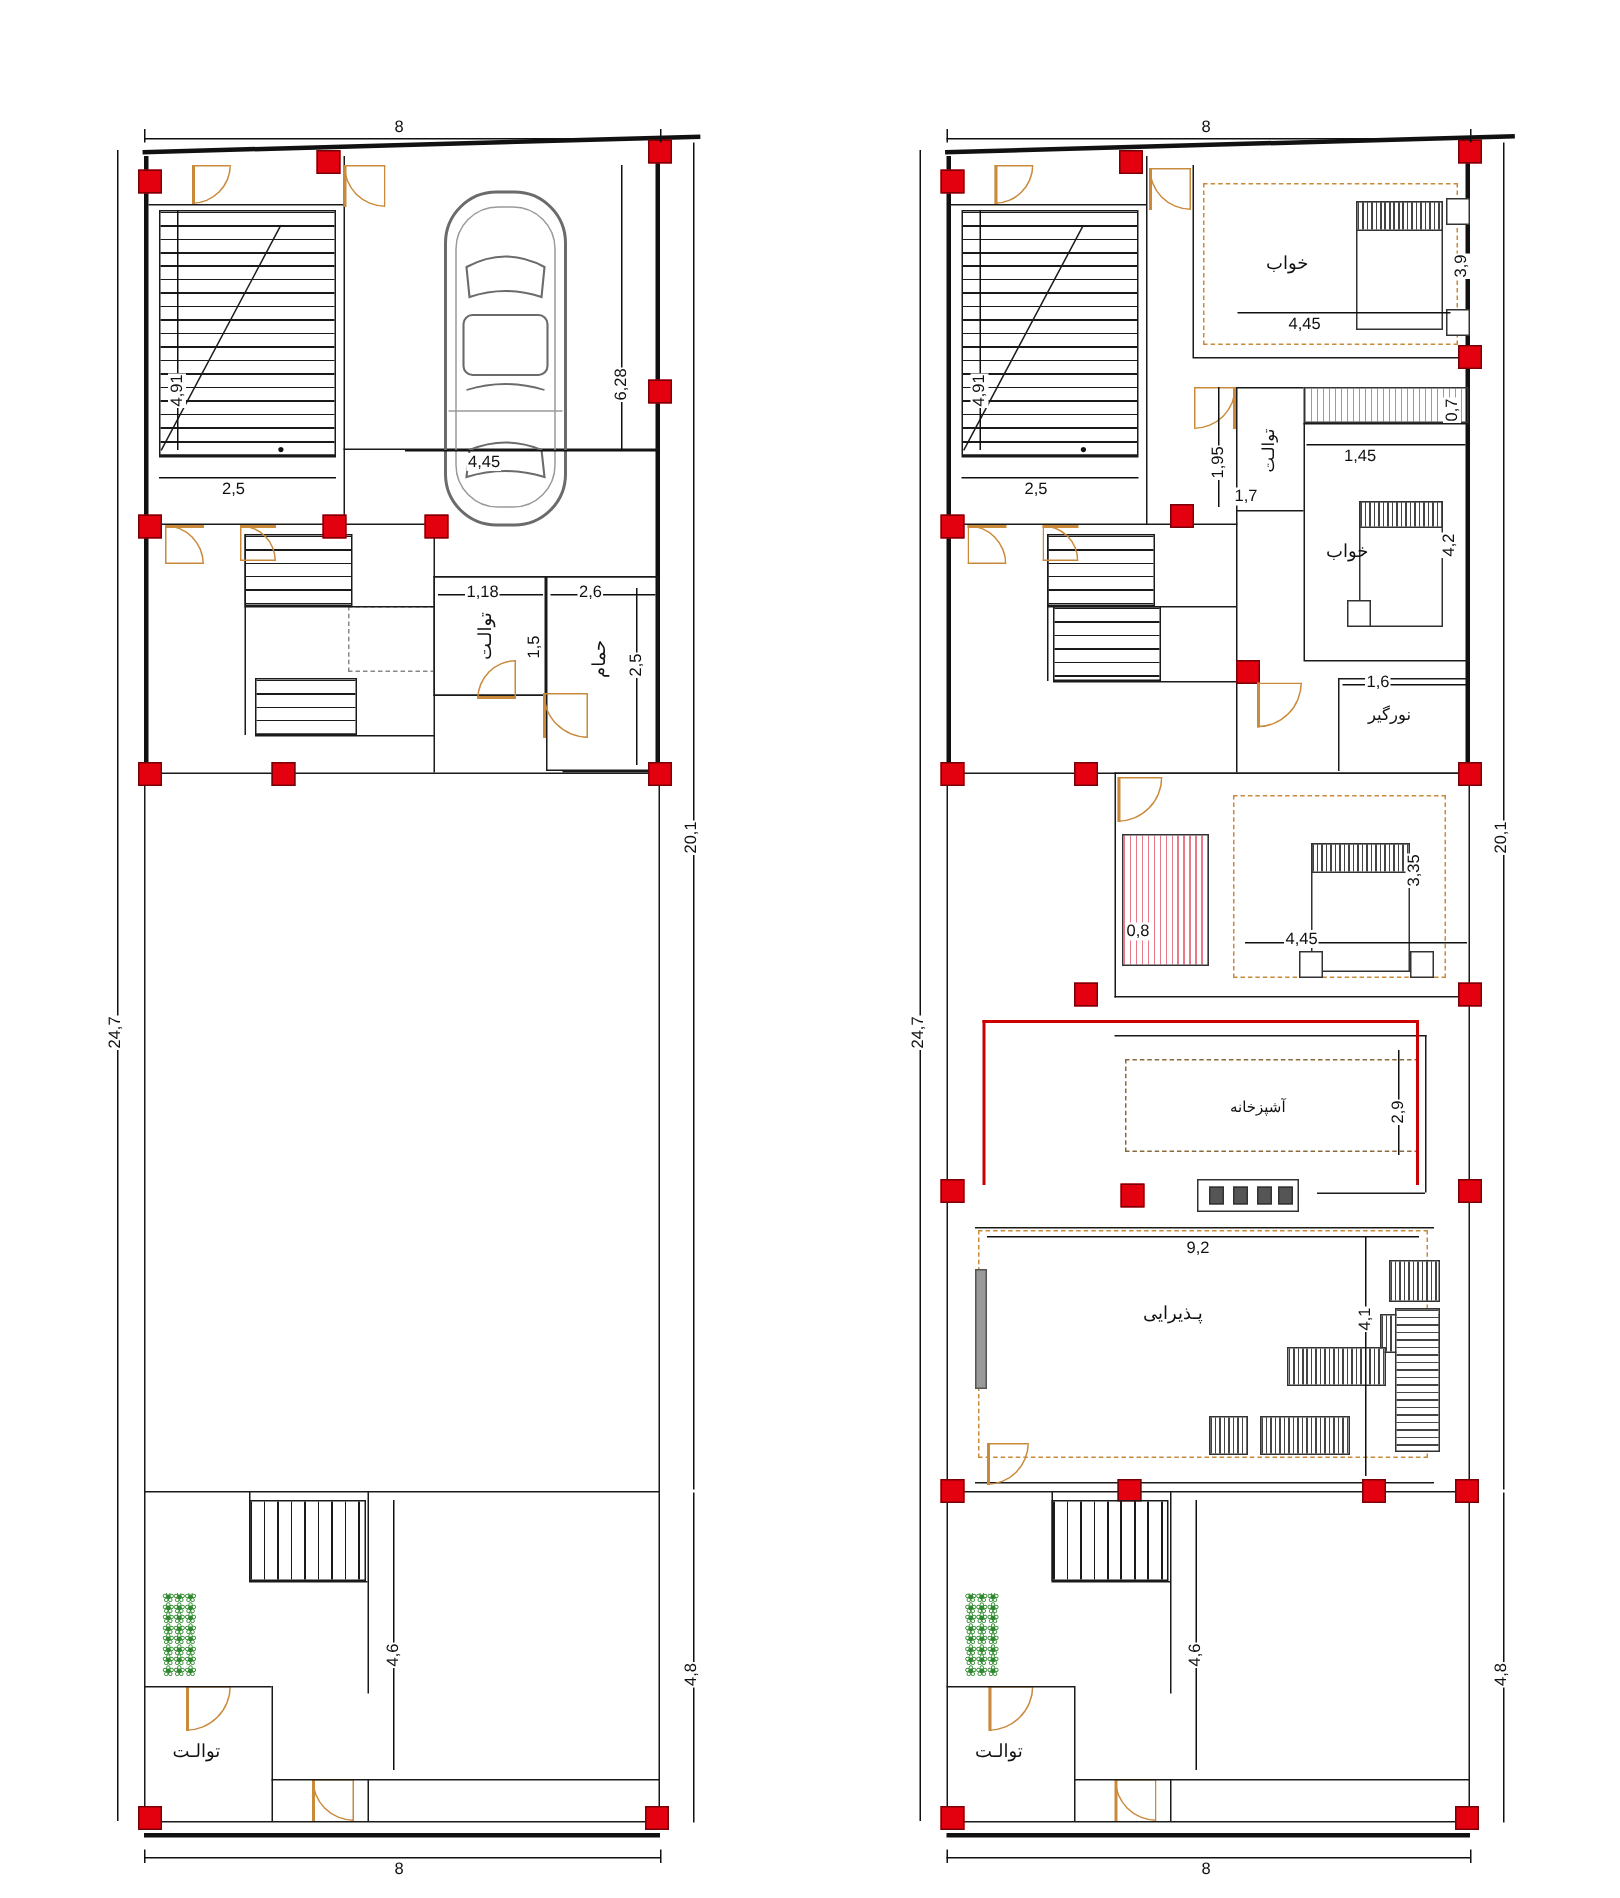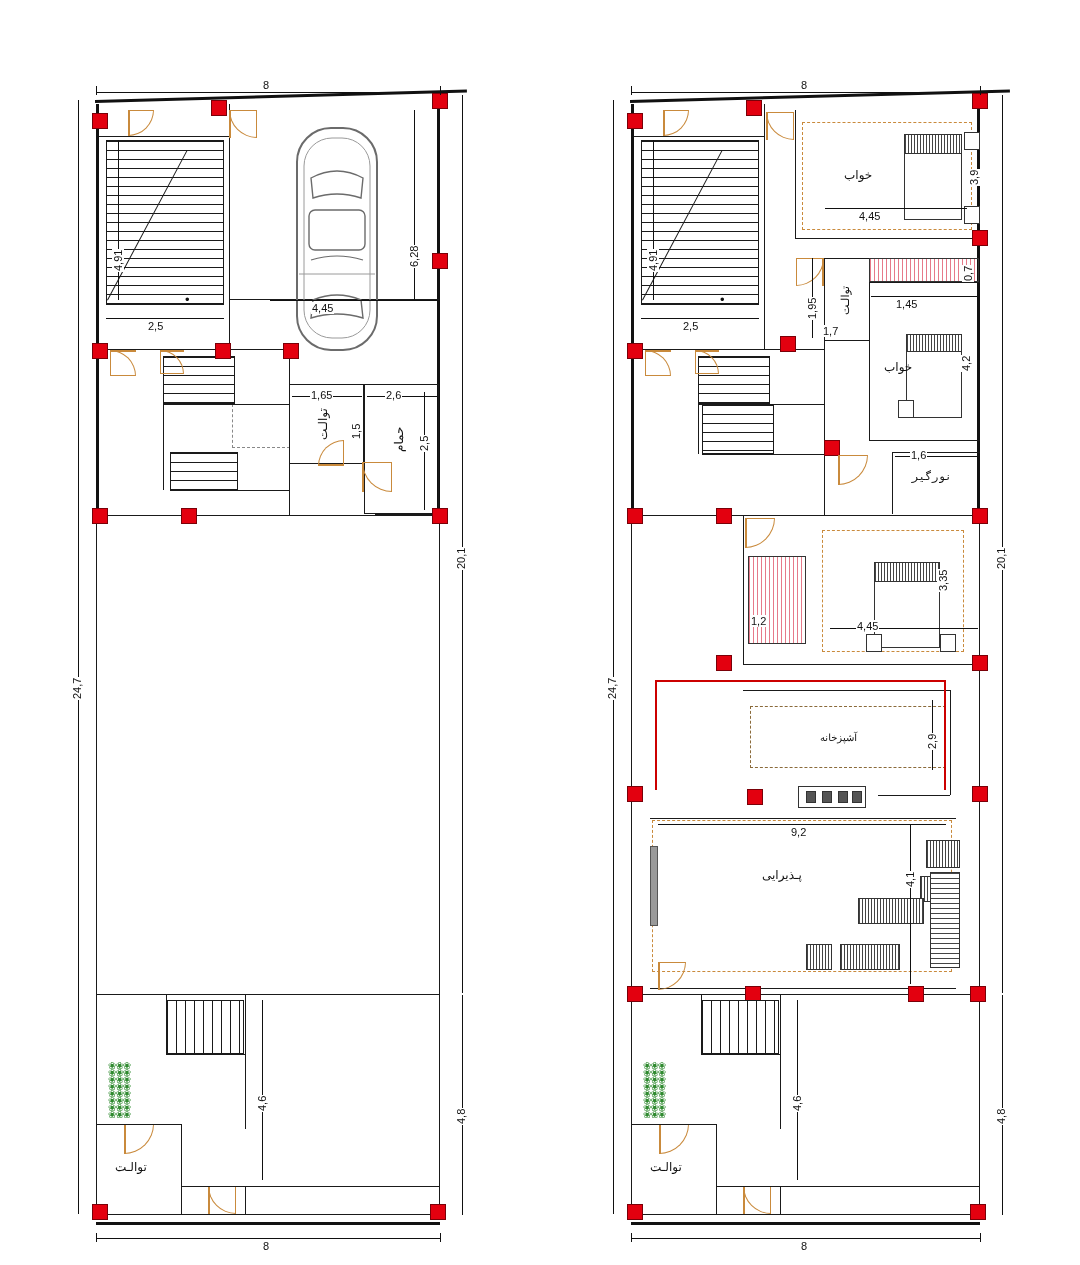--- a/index.html
+++ b/index.html
@@ -160,21 +160,21 @@
     <div class="dimtxt v" style="left:408px;top:268px;">6,28</div>
     <div class="dim hl" style="left:270px;top:300px;width:168px;height:1px;"></div>
     <div class="dimtxt" style="left:311px;top:302px;">4,45</div>
 
     <div class="dim vl" style="left:118px;top:140px;width:1px;height:160px;"></div>
     <div class="dimtxt v" style="left:112px;top:272px;">4,91</div>
     <div class="dim hl" style="left:106px;top:318px;width:118px;height:1px;"></div>
     <div class="dimtxt" style="left:147px;top:320px;">2,5</div>
 
     <div class="dim hl" style="left:292px;top:396px;width:70px;height:1px;"></div>
-    <div class="dimtxt" style="left:310px;top:389px;">1,65</div>
+    <div class="dimtxt" style="left:310px;top:389px;">1,18</div>
     <div class="dimtxt v" style="left:350px;top:440px;">1,5</div>
     <div class="dim hl" style="left:367px;top:396px;width:70px;height:1px;"></div>
     <div class="dimtxt" style="left:385px;top:389px;">2,6</div>
     <div class="dim vl" style="left:424px;top:392px;width:1px;height:118px;"></div>
     <div class="dimtxt v" style="left:418px;top:452px;">2,5</div>
 
     <div class="dim vl" style="left:262px;top:1000px;width:1px;height:180px;"></div>
     <div class="dimtxt v" style="left:256px;top:1112px;">4,6</div>
   </div>
 
@@ -225,21 +225,21 @@
     <div class="ln hl" style="left:329px;top:282px;width:111px;"></div>
     <div class="ln hl" style="left:329px;top:440px;width:111px;"></div>
     <div class="ln vl" style="left:329px;top:282px;height:158px;"></div>
     <div class="furn" style="left:366px;top:334px;width:56px;height:84px;"></div>
     <div class="furnfill" style="left:366px;top:334px;width:56px;height:18px;"></div>
     <div class="furn" style="left:358px;top:400px;width:16px;height:18px;"></div>
     <div class="fa" style="left:344px;top:360px;">خواب</div>
 
     <div class="ln hl" style="left:352px;top:452px;width:88px;"></div>
     <div class="ln vl" style="left:352px;top:452px;height:62px;"></div>
-    <div class="fa" style="left:372px;top:470px;font-size:11px;font-family:Liberation Mono, monospace;">نورگیر</div>
+    <div class="fa" style="left:372px;top:470px;font-size:11px;">نورگیر</div>
 
     <div class="ln hl" style="left:203px;top:515px;width:237px;"></div>
     <div class="ln hl" style="left:203px;top:664px;width:237px;"></div>
     <div class="ln vl" style="left:203px;top:515px;height:150px;"></div>
     <div class="dash" style="left:282px;top:530px;width:142px;height:122px;"></div>
     <div class="furn" style="left:334px;top:562px;width:66px;height:86px;"></div>
     <div class="furnfill" style="left:334px;top:562px;width:66px;height:20px;"></div>
     <div class="furn" style="left:326px;top:634px;width:16px;height:18px;"></div>
     <div class="furn" style="left:400px;top:634px;width:16px;height:18px;"></div>
     <div class="hatch" style="left:208px;top:556px;width:58px;height:88px;"></div>
@@ -356,21 +356,21 @@
     <div class="dim vl" style="left:272px;top:258px;width:1px;height:80px;"></div>
     <div class="dimtxt v" style="left:266px;top:320px;">1,95</div>
     <div class="dimtxt" style="left:282px;top:325px;">1,7</div>
 
     <div class="dim hl" style="left:355px;top:456px;width:84px;height:1px;"></div>
     <div class="dimtxt" style="left:370px;top:449px;">1,6</div>
 
     <div class="dimtxt v" style="left:397px;top:592px;">3,35</div>
     <div class="dim hl" style="left:290px;top:628px;width:148px;height:1px;"></div>
     <div class="dimtxt" style="left:316px;top:620px;">4,45</div>
-    <div class="dimtxt" style="left:210px;top:615px;">1,2</div>
+    <div class="dimtxt" style="left:210px;top:615px;">0,8</div>
 
     <div class="dim vl" style="left:392px;top:700px;width:1px;height:70px;"></div>
     <div class="dimtxt v" style="left:386px;top:750px;">2,9</div>
 
     <div class="dim hl" style="left:118px;top:824px;width:288px;height:1px;"></div>
     <div class="dimtxt" style="left:250px;top:826px;">9,2</div>
     <div class="dim vl" style="left:370px;top:824px;width:1px;height:160px;"></div>
     <div class="dimtxt v" style="left:364px;top:888px;">4,1</div>
 
     <div class="dim vl" style="left:113px;top:140px;width:1px;height:160px;"></div>

